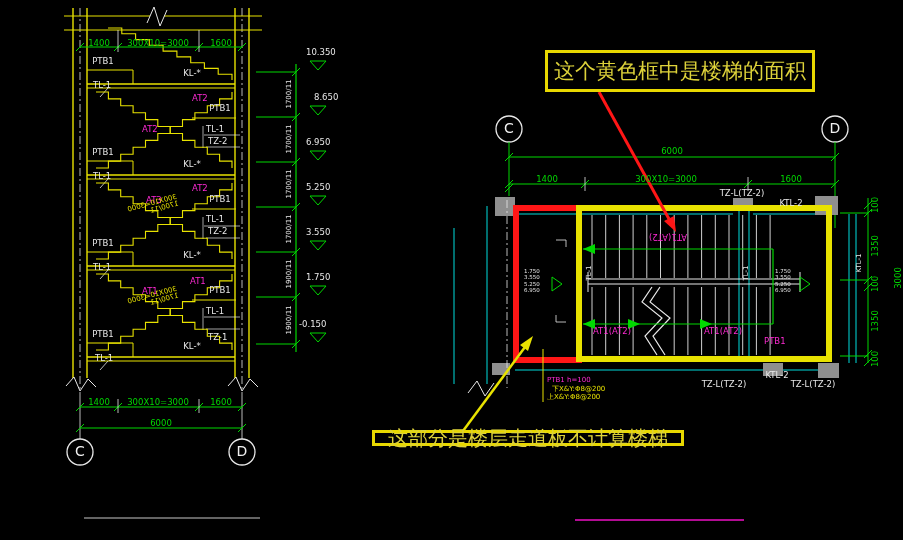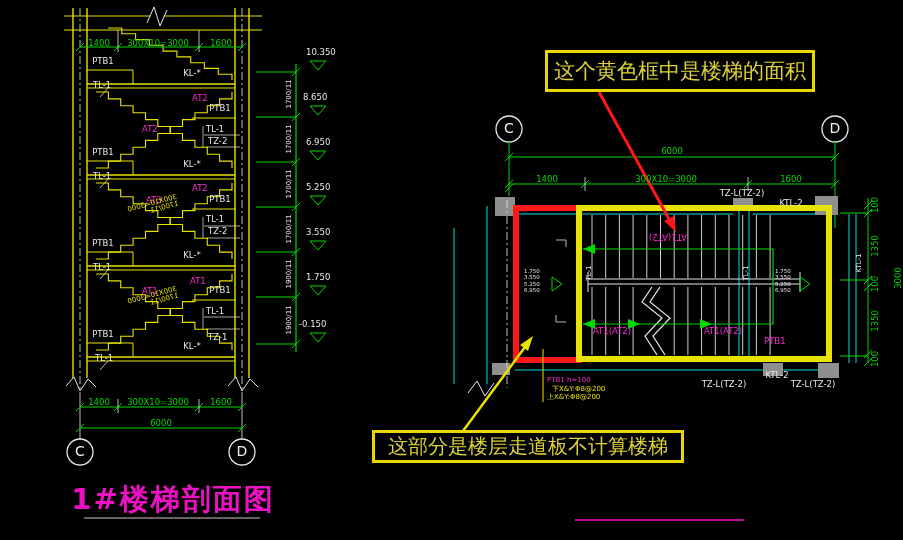--- a/index.html
+++ b/index.html
@@ -255,42 +255,41 @@
   <span class="t m" style="left:146px;top:196px">AT3</span>
   <span class="t m" style="left:190px;top:277px">AT1</span>
   <span class="t m" style="left:142px;top:287px">AT1</span>
 
   <span class="t y mir" style="left:128px;top:200px">300X10=3000
 1700/11</span>
   <span class="t y mir" style="left:128px;top:292px">300X10=3000
 1700/11</span>
 
   <span class="t w" style="left:306px;top:48px">10.350</span>
-  <span class="t w" style="left:303px;top:93px">8.650</span>
+  <span class="t w" style="left:314px;top:93px">8.650</span>
   <span class="t w" style="left:306px;top:138px">6.950</span>
   <span class="t w" style="left:306px;top:183px">5.250</span>
   <span class="t w" style="left:306px;top:228px">3.550</span>
   <span class="t w" style="left:306px;top:273px">1.750</span>
   <span class="t w" style="left:299px;top:320px">-0.150</span>
 
   <span class="t w s7 rot" style="left:290px;top:94px">1700/11</span>
   <span class="t w s7 rot" style="left:290px;top:139px">1700/11</span>
   <span class="t w s7 rot" style="left:290px;top:184px">1700/11</span>
   <span class="t w s7 rot" style="left:290px;top:229px">1700/11</span>
   <span class="t w s7 rot" style="left:290px;top:274px">1900/11</span>
   <span class="t w s7 rot" style="left:290px;top:320px">1900/11</span>
 
   <span class="t g cx" style="left:99px;top:398px">1400</span>
   <span class="t g cx" style="left:158px;top:398px">300X10=3000</span>
   <span class="t g cx" style="left:221px;top:398px">1600</span>
   <span class="t g cx" style="left:161px;top:419px">6000</span>
 
   <span class="t ax" style="left:80px;top:452px">C</span>
   <span class="t ax" style="left:242px;top:452px">D</span>
-  <span class="t title cx" style="left:173px;top:484px">1#楼梯剖面图</span>
 
   <span class="t ax" style="left:509px;top:129px">C</span>
   <span class="t ax" style="left:835px;top:129px">D</span>
 
   <span class="t g cx" style="left:672px;top:147px">6000</span>
   <span class="t g cx" style="left:547px;top:175px">1400</span>
   <span class="t g cx" style="left:666px;top:175px">300X10=3000</span>
   <span class="t g cx" style="left:791px;top:175px">1600</span>
 
   <span class="t w cx" style="left:742px;top:189px">TZ-L(TZ-2)</span>
@@ -324,14 +323,14 @@
   <span class="t m s7" style="left:547px;top:377px">PTB1 h=100</span>
   <span class="t y s7" style="left:552px;top:386px">下X&amp;Y:Φ8@200</span>
   <span class="t y s7" style="left:547px;top:394px">上X&amp;Y:Φ8@200</span>
 
   <span class="t w cx" style="left:724px;top:380px">TZ-L(TZ-2)</span>
   <span class="t w cx" style="left:777px;top:371px">KTL-2</span>
   <span class="t w cx" style="left:813px;top:380px">TZ-L(TZ-2)</span>
 
 
   <div class="callout big" style="left:545px;top:50px;width:270px;height:42px">这个黄色框中是楼梯的面积</div>
-  <div class="callout small" style="left:372px;top:430px;width:312px;height:33px">这部分是楼层走道板不计算楼梯</div>
+  <div class="callout small" style="left:372px;top:430px;width:312px;height:16px">这部分是楼层走道板不计算楼梯</div>
 </div>
 
 </body></html>

